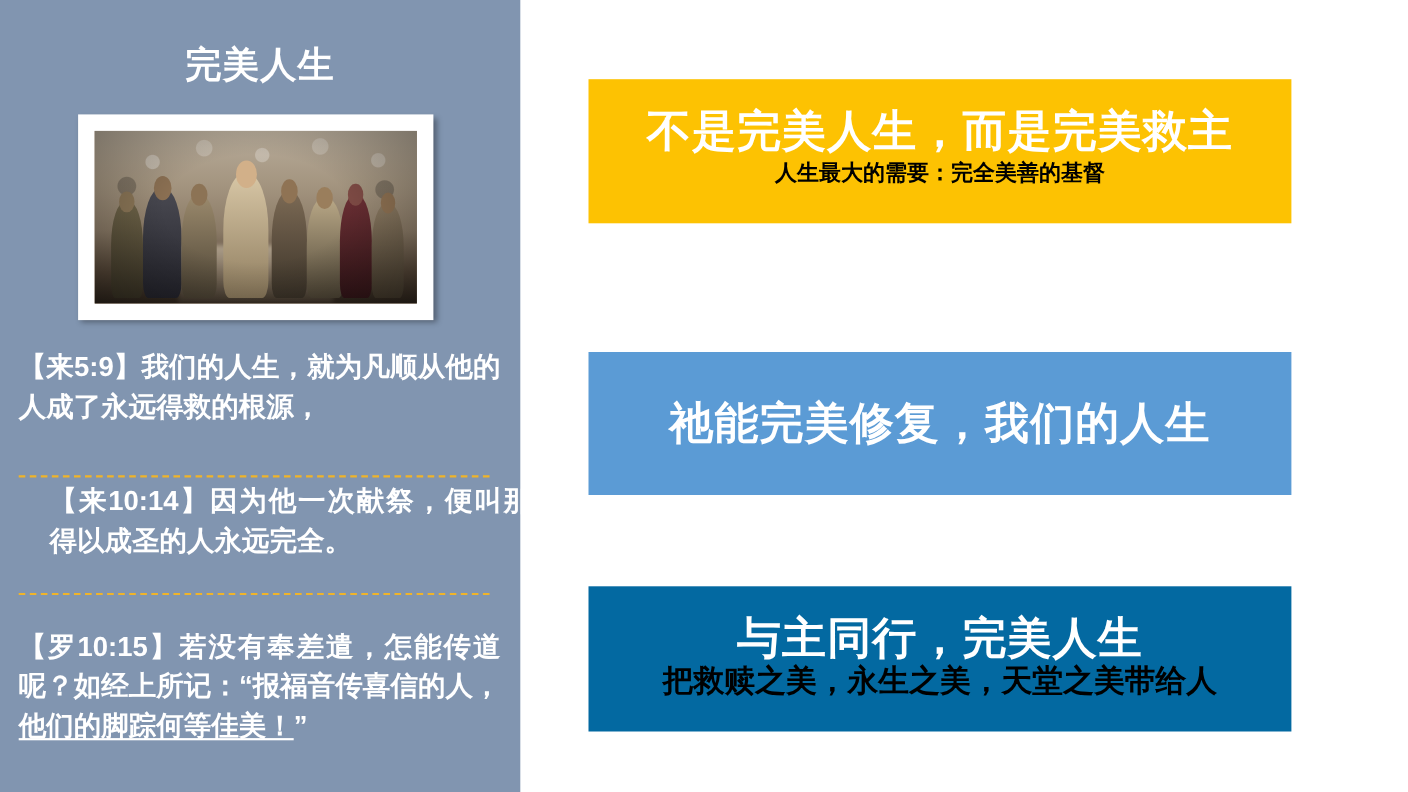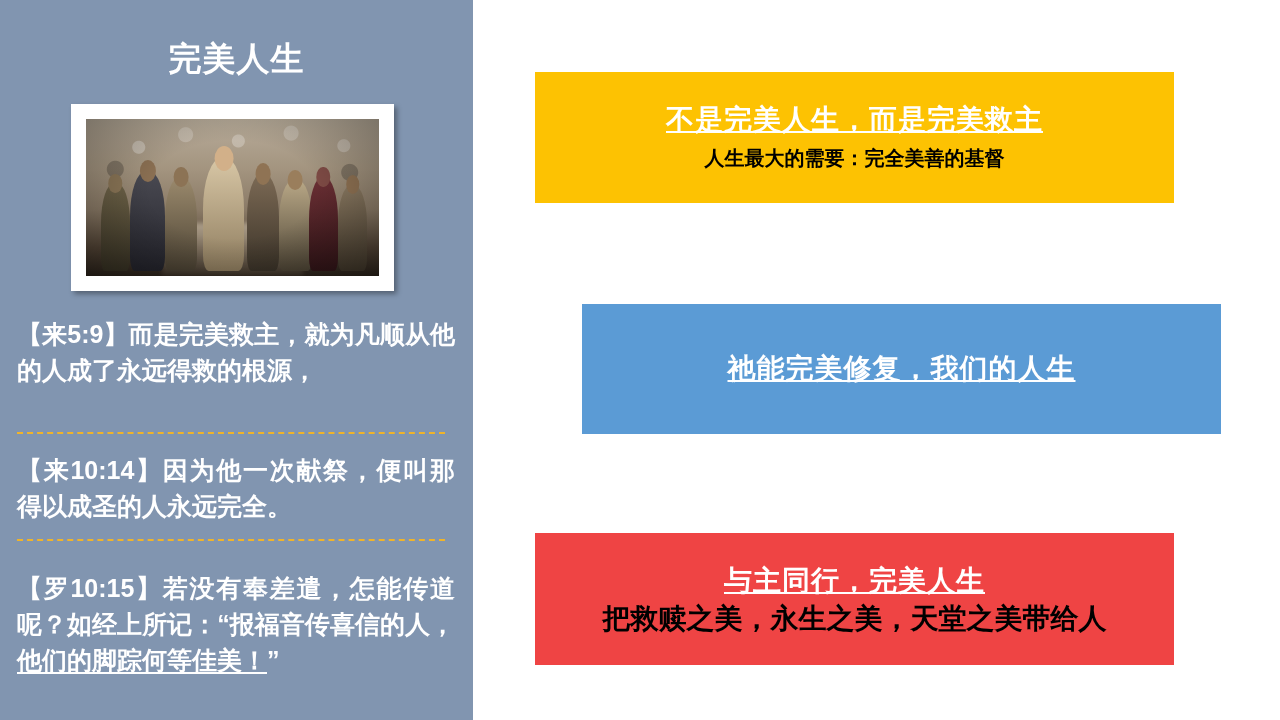--- a/index.html
+++ b/index.html
@@ -103,21 +103,21 @@
     left: 17px;
     width: 438px;
     color: #ffffff;
     font-size: 25px;
     font-weight: bold;
     line-height: 36px;
     text-align: justify;
     text-justify: inter-ideograph;
   }
   #verse-1 { top: 316px; }
-  #verse-2 { top: 452px; }
+  #verse-2 { top: 438px; margin-left: 28px; }
   #verse-3 { top: 570px; }
   .verse .underlined { text-decoration: underline; text-underline-offset: 3px; }
 
   .divider {
     position: absolute;
     left: 17px;
     width: 428px;
     height: 0;
     border-top: 2px dashed #f0b429;
   }
@@ -130,31 +130,30 @@
     left: 535px;
     width: 639px;
     box-sizing: border-box;
     display: flex;
     flex-direction: column;
     align-items: center;
     justify-content: center;
     text-align: center;
   }
   #box-yellow { top: 72px;  height: 131px; background: #fdc202; }
-  #box-blue   { top: 304px; height: 130px; background: #5b9bd5; margin-left: 47px; }
-  #box-orange { top: 533px; height: 132px; background: #ef4444; }
+  #box-blue   { top: 320px; height: 130px; background: #5b9bd5; }
+  #box-orange { top: 533px; height: 132px; background: #0369a1; }
 
   .point-head {
     color: #ffffff;
-    font-size: 28px;
+    font-size: 40px;
     font-weight: bold;
     line-height: 40px;
     letter-spacing: 1px;
     white-space: nowrap;
-    text-decoration: underline;
   }
   .point-sub {
     color: #000000;
     font-size: 20px;
     font-weight: bold;
     line-height: 36px;
     white-space: nowrap;
   }
   #box-orange .point-sub { font-size: 28px; }
 </style>
@@ -196,21 +195,21 @@
           <div class="head" style="background:#7d4a44;"></div>
         </div>
         <div class="fig" style="left:86%; width:10%; height:55%; background:linear-gradient(to bottom,#8b7a62,#443a2c);">
           <div class="head" style="background:#8e7152;"></div>
         </div>
 
         <div class="ph-vig"></div>
       </div>
     </div>
 
-    <div class="verse" id="verse-1">【来5:9】而是完美救主，就为凡顺从他的人成了永远得救的根源，</div>
+    <div class="verse" id="verse-1">【来5:9】我们的人生，就为凡顺从他的人成了永远得救的根源，</div>
 
     <div class="divider" id="divider-1"></div>
 
     <div class="verse" id="verse-2">【来10:14】因为他一次献祭，便叫那得以成圣的人永远完全。</div>
 
     <div class="divider" id="divider-2"></div>
 
     <div class="verse" id="verse-3"><span>【罗10:15】若没有奉差遣，怎能传道呢？如经上所记：“报福音传喜信的人，</span><span class="underlined">他们的脚踪何等佳美！</span><span>”</span></div>
 
   </div>

